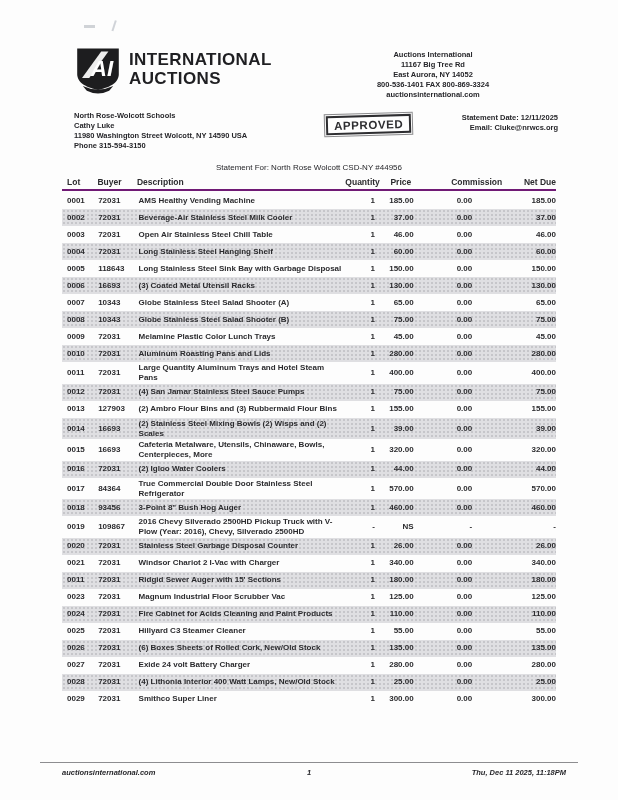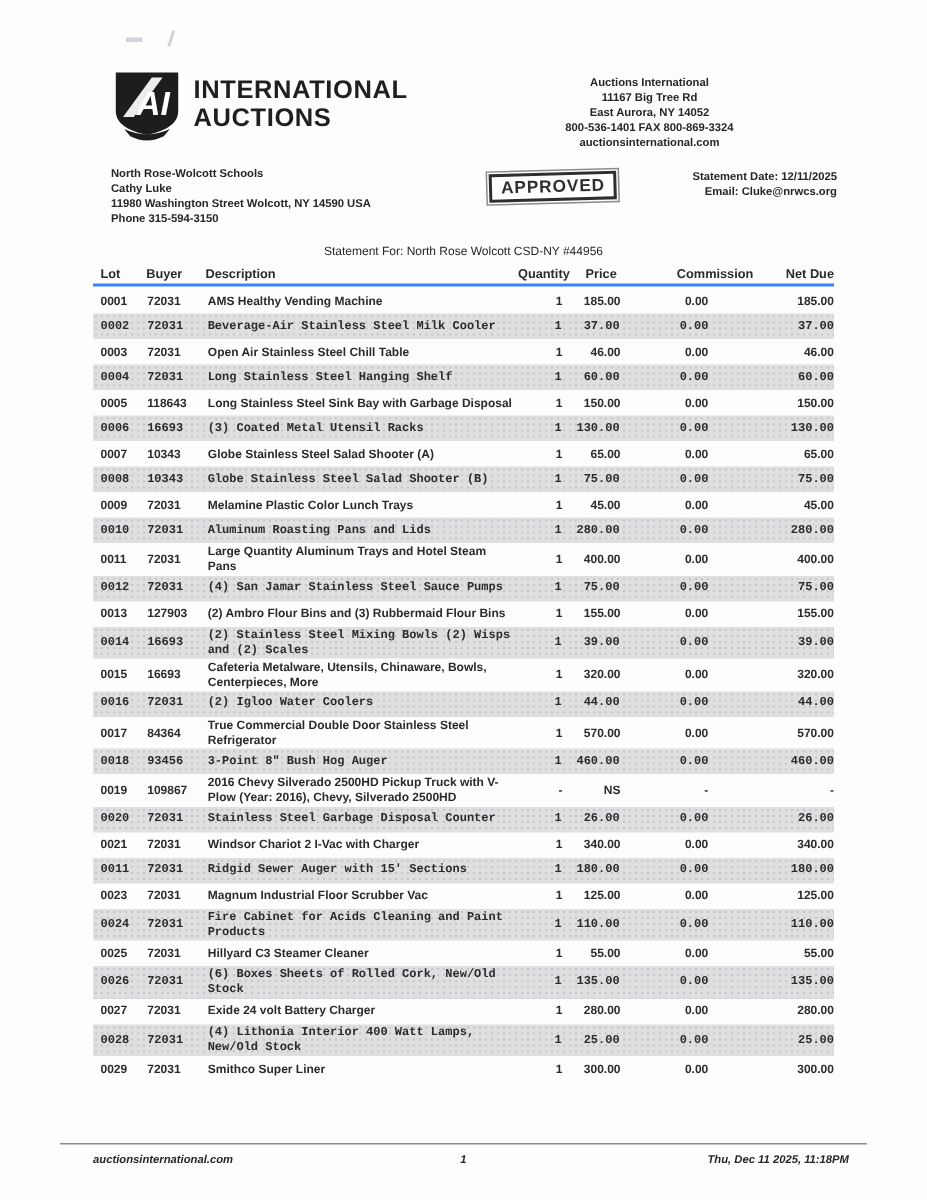--- a/index.html
+++ b/index.html
@@ -23,25 +23,25 @@
     outline:1px solid rgba(46,46,49,.55);outline-offset:1px;
     padding:2px 6px 1px;font-size:11.5px;font-weight:bold;letter-spacing:.6px;
     transform:rotate(-1.6deg);color:#2e2e31;background:rgba(255,255,255,.6);}
   .stmt-info{position:absolute;top:113px;right:60px;text-align:right;
     font-size:7.5px;font-weight:bold;line-height:10px;color:#26262a;}
   
   .stmt-title{position:absolute;top:163px;left:0;width:618px;text-align:center;
     font-size:8px;font-weight:normal;color:#26262a;}
   
   .lots-table{position:absolute;top:177px;left:62px;width:494px;}
-  .thead{display:flex;align-items:center;border-bottom:2px solid #3b82f6;
+  .thead{display:flex;align-items:center;border-bottom:2px solid #701a75;
     padding-bottom:2px;margin-bottom:1px;}
   .thead .cell{font-size:8.5px;}
   .trow{display:flex;align-items:center;min-height:15px;padding:1px 0;}
-  .trow.shaded{background-image:radial-gradient(#c6c6ca .8px,#dfdfe2 .8px);background-size:4px 4px;font-family:Liberation Mono, monospace;}
+  .trow.shaded{background-image:radial-gradient(#c6c6ca .8px,#dfdfe2 .8px);background-size:4px 4px;}
   .cell{font-size:8px;font-weight:bold;line-height:1.22;box-sizing:border-box;}
   .c-lot{width:42px;padding-left:5px;}
   .c-buyer{width:48px;}
   .c-desc{width:251px;padding-right:10px;}
   .c-qty{width:28px;text-align:right;}
   .c-price{width:46px;text-align:right;}
   .c-comm{width:62px;text-align:right;padding-left:40px;}
   .c-net{width:52px;text-align:right;margin-left:40px;}
   
   .footer{position:absolute;top:762px;left:40px;right:40px;border-top:1px solid #8d8d90;

